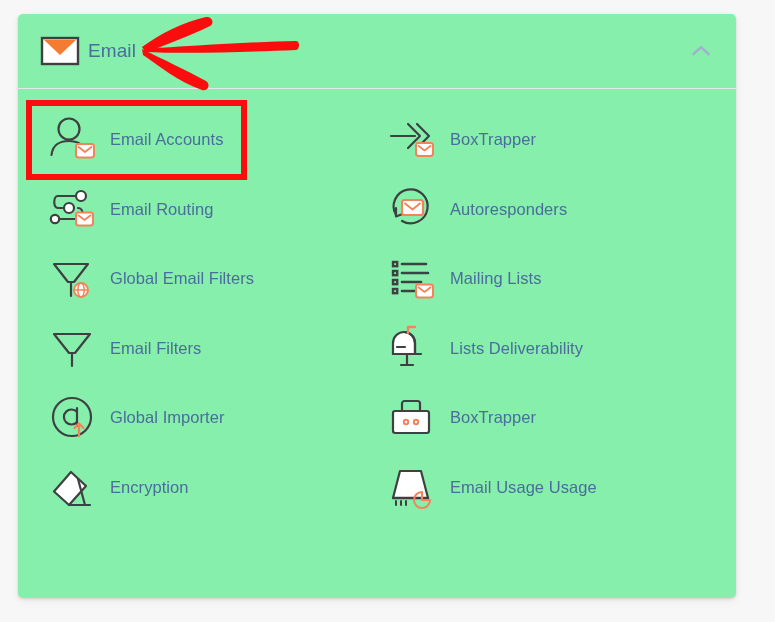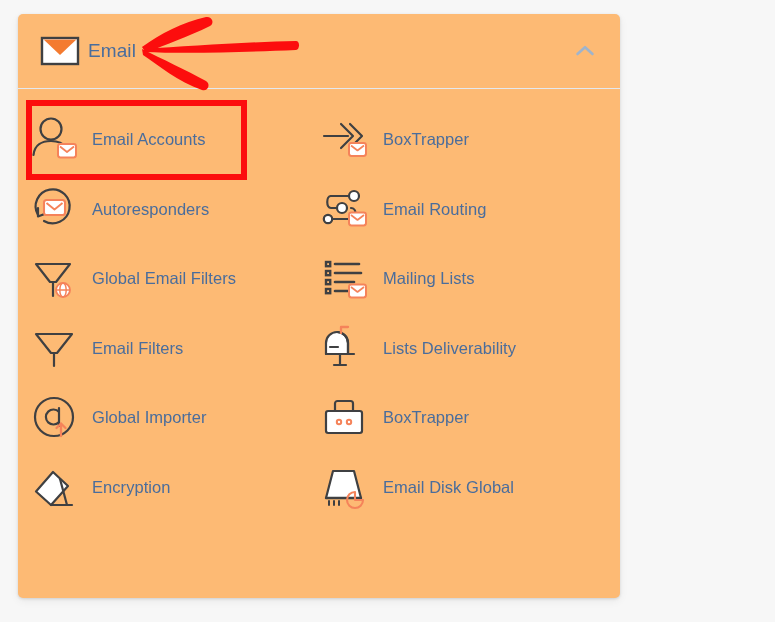--- a/index.html
+++ b/index.html
@@ -11,23 +11,23 @@
     height: 622px;
     background: #f7f7f7;
     font-family: "Liberation Sans", sans-serif;
     overflow: hidden;
     position: relative;
   }
   .card {
     position: absolute;
     left: 18px;
     top: 14px;
-    width: 602px;
+    width: 718px;
     height: 584px;
-    background: #fdba74;
+    background: #86efac;
     border-radius: 5px;
     box-shadow: 0 1px 3px rgba(0,0,0,0.13), 0 3px 10px rgba(0,0,0,0.06);
     box-sizing: border-box;
     overflow: hidden;
   }
   .card-header {
     height: 75px;
     border-bottom: 1px solid #e3e8ee;
     display: flex;
     align-items: center;
@@ -53,21 +53,21 @@
   .chevron {
     flex: none;
     width: 26px;
     height: 26px;
     display: flex;
     align-items: center;
     justify-content: center;
     cursor: pointer;
   }
   .card-body {
-    padding: 16px 22px 20px 4px;
+    padding: 16px 22px 20px 22px;
     display: grid;
     grid-template-columns: 1fr 1fr;
     grid-auto-rows: 69.5px;
     column-gap: 6px;
     box-sizing: border-box;
   }
   .item {
     display: flex;
     align-items: center;
     text-decoration: none;
@@ -156,44 +156,44 @@
           <rect x="28" y="27" width="17" height="13" rx="2.4" fill="#fff" stroke="#f5835a" stroke-width="2"></rect>
           <path d="M30 29.5 L36.5 34.5 L43 29.5" fill="none" stroke="#f5835a" stroke-width="1.7" stroke-linejoin="round"></path>
         </svg>
       </span>
       <span class="item-label">BoxTrapper</span>
     </a>
 
     <a class="item">
       <span class="item-icon">
         <svg width="50" height="48" viewBox="0 0 50 48">
-          <path d="M8 30 A17 17 0 1 1 14 36" fill="none" stroke="#3f4042" stroke-width="2.2" stroke-linecap="round"></path>
-          <path d="M8 23 L8 31.5 L14.5 29" fill="none" stroke="#3f4042" stroke-width="2.2" stroke-linecap="round" stroke-linejoin="round"></path>
-          <rect x="14" y="15" width="21" height="15" rx="2.6" fill="#fff" stroke="#f5835a" stroke-width="2.1"></rect>
-          <path d="M16.5 18 L24.5 24.5 L32.5 18" fill="none" stroke="#f5835a" stroke-width="1.9" stroke-linejoin="round"></path>
-        </svg>
-      </span>
-      <span class="item-label">Autoresponders</span>
-    </a>
-
-    <a class="item">
-      <span class="item-icon">
-        <svg width="50" height="48" viewBox="0 0 50 48">
           <path d="M10 11 L30 11" fill="none" stroke="#3f4042" stroke-width="2.2" stroke-linecap="round"></path>
           <path d="M10 11 C5 11 5 23 10 23 L22 23" fill="none" stroke="#3f4042" stroke-width="2.2" stroke-linecap="round"></path>
           <path d="M30 23 C36 23 36 34 30 34 L20 34" fill="none" stroke="#3f4042" stroke-width="2.2" stroke-linecap="round"></path>
           <line x1="8" y1="34" x2="20" y2="34" stroke="#3f4042" stroke-width="2.2" stroke-linecap="round"></line>
           <circle cx="33" cy="11" r="5" fill="#fff" stroke="#3f4042" stroke-width="2.2"></circle>
           <circle cx="21" cy="23" r="5" fill="#fff" stroke="#3f4042" stroke-width="2.2"></circle>
           <circle cx="7" cy="34" r="4.2" fill="#fff" stroke="#3f4042" stroke-width="2.2"></circle>
           <rect x="28" y="27.5" width="17" height="13" rx="2.4" fill="#fff" stroke="#f5835a" stroke-width="2"></rect>
           <path d="M30 30 L36.5 35 L43 30" fill="none" stroke="#f5835a" stroke-width="1.7" stroke-linejoin="round"></path>
         </svg>
       </span>
       <span class="item-label">Email Routing</span>
+    </a>
+
+    <a class="item">
+      <span class="item-icon">
+        <svg width="50" height="48" viewBox="0 0 50 48">
+          <path d="M8 30 A17 17 0 1 1 14 36" fill="none" stroke="#3f4042" stroke-width="2.2" stroke-linecap="round"></path>
+          <path d="M8 23 L8 31.5 L14.5 29" fill="none" stroke="#3f4042" stroke-width="2.2" stroke-linecap="round" stroke-linejoin="round"></path>
+          <rect x="14" y="15" width="21" height="15" rx="2.6" fill="#fff" stroke="#f5835a" stroke-width="2.1"></rect>
+          <path d="M16.5 18 L24.5 24.5 L32.5 18" fill="none" stroke="#f5835a" stroke-width="1.9" stroke-linejoin="round"></path>
+        </svg>
+      </span>
+      <span class="item-label">Autoresponders</span>
     </a>
 
     <a class="item">
       <span class="item-icon">
         <svg width="50" height="48" viewBox="0 0 50 48">
           <path d="M6 9 L40 9 L26 27 L20 27 Z" fill="none" stroke="#3f4042" stroke-width="2.2" stroke-linejoin="round"></path>
           <line x1="23" y1="27" x2="23" y2="41" stroke="#3f4042" stroke-width="2.2" stroke-linecap="round"></line>
           <circle cx="33" cy="35" r="7" fill="#fff" stroke="#f5835a" stroke-width="1.9"></circle>
           <line x1="26" y1="35" x2="40" y2="35" stroke="#f5835a" stroke-width="1.5"></line>
           <ellipse cx="33" cy="35" rx="3.2" ry="7" fill="none" stroke="#f5835a" stroke-width="1.5"></ellipse>
@@ -291,21 +291,21 @@
           <path d="M12 8 L33 8 L40 35 L5 35 Z" fill="#fff" stroke="#3f4042" stroke-width="2.2" stroke-linejoin="round"></path>
           <line x1="5" y1="35" x2="40" y2="35" stroke="#3f4042" stroke-width="2.4" stroke-linecap="round"></line>
           <g stroke="#3f4042" stroke-width="2" stroke-linecap="round">
             <line x1="8" y1="38" x2="8" y2="42"></line>
             <line x1="13" y1="38" x2="13" y2="42"></line>
             <line x1="18" y1="38" x2="18" y2="42"></line>
           </g>
           <path d="M34 29 A8 8 0 1 0 42 37 L34 37 Z" fill="none" stroke="#f5835a" stroke-width="2.1" stroke-linejoin="round"></path>
         </svg>
       </span>
-      <span class="item-label">Email Disk Global</span>
+      <span class="item-label">Email Usage Usage</span>
     </a>
 
   </div>
 </div>
 
 <div class="anno-box"></div>
 
 <svg class="anno-arrow" viewBox="0 0 190 80">
   <path d="M16 33 C60 30 120 26 168 25 C172 25 172 33 168 34 C120 36 62 38 16 36 Z" fill="#fc0d0d"></path>
   <path d="M14 31 C32 18 55 6 78 1 C84 0 87 7 82 10 C60 21 38 28 18 37 Z" fill="#fc0d0d"></path>

